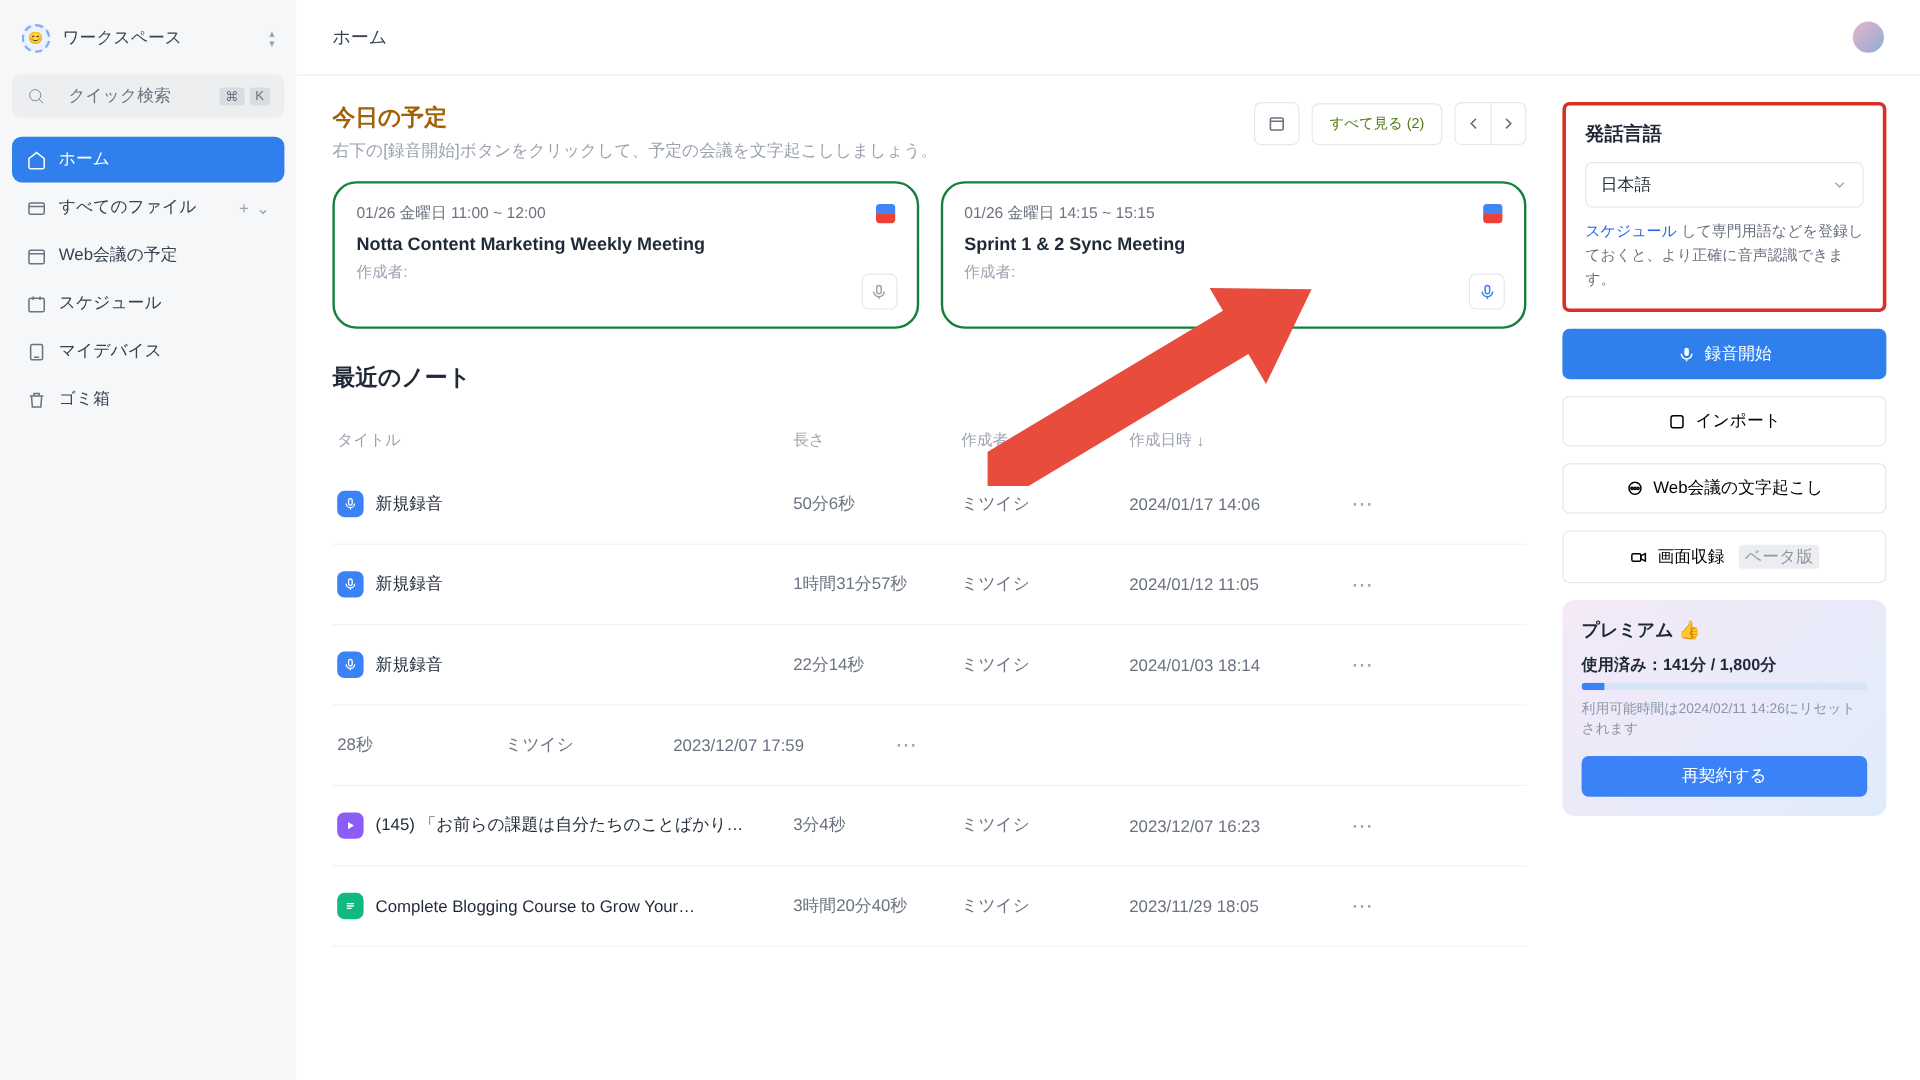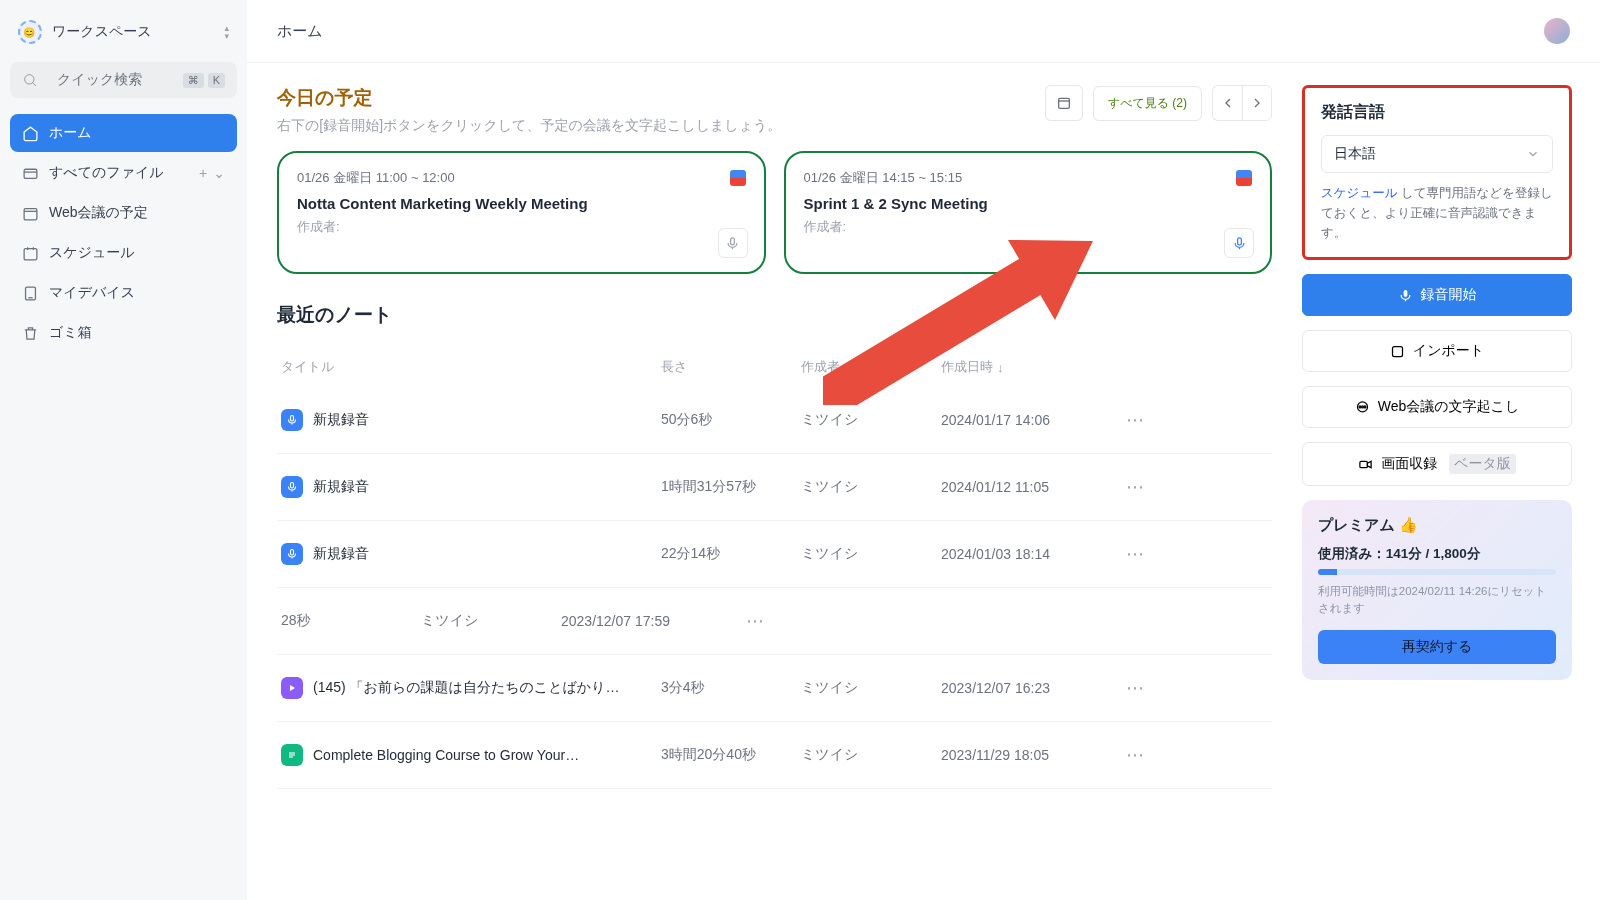--- a/index.html
+++ b/index.html
@@ -76,21 +76,21 @@
 .act-btn{border-radius:6px;padding:11px 0;font-size:14px;display:flex;align-items:center;justify-content:center;gap:8px;border:1px solid #e5e7eb;background:#fff;cursor:pointer}
 .act-btn.primary{background:#2f80ed;color:#fff;border-color:#2f80ed}
 .act-btn svg{width:15px;height:15px;stroke:currentColor;fill:none;stroke-width:2}
 .badge{background:#ebedf0;color:#8f96a3;border-radius:3px;padding:1px 5px;font-size:14px;margin-left:4px}
 .premium{background:linear-gradient(135deg,#f4e9f7,#e0ecfb);border-radius:10px;padding:16px}
 .prem-title{font-size:15px;font-weight:700;margin-bottom:10px;display:flex;align-items:center;gap:6px}
 .prem-usage{font-size:13.5px;font-weight:600;margin-bottom:6px;color:#1f2937}
 .prem-bar{height:6px;background:#d6e4f7;border-radius:3px;overflow:hidden;margin-bottom:8px}
 .prem-fill{height:100%;width:8%;background:#3b82f6}
 .prem-note{font-size:11.5px;color:#8b95a8;line-height:1.5;margin-bottom:12px}
-.prem-btn{background:#3b82f6;color:#0f172a;text-align:center;padding:8px 0;border-radius:6px;font-size:14px}
+.prem-btn{background:#3b82f6;color:#ffffff;text-align:center;padding:8px 0;border-radius:6px;font-size:14px}
 .arrow-ann{position:absolute;left:823px;top:235px;width:280px;height:170px;pointer-events:none;z-index:50}
 </style>
 </head>
 <body>
 
 <div class="app">
   <aside class="sidebar">
     <div class="ws-row">
       <div class="ws-logo">😊</div>
       <div class="ws-name">ワークスペース</div>

